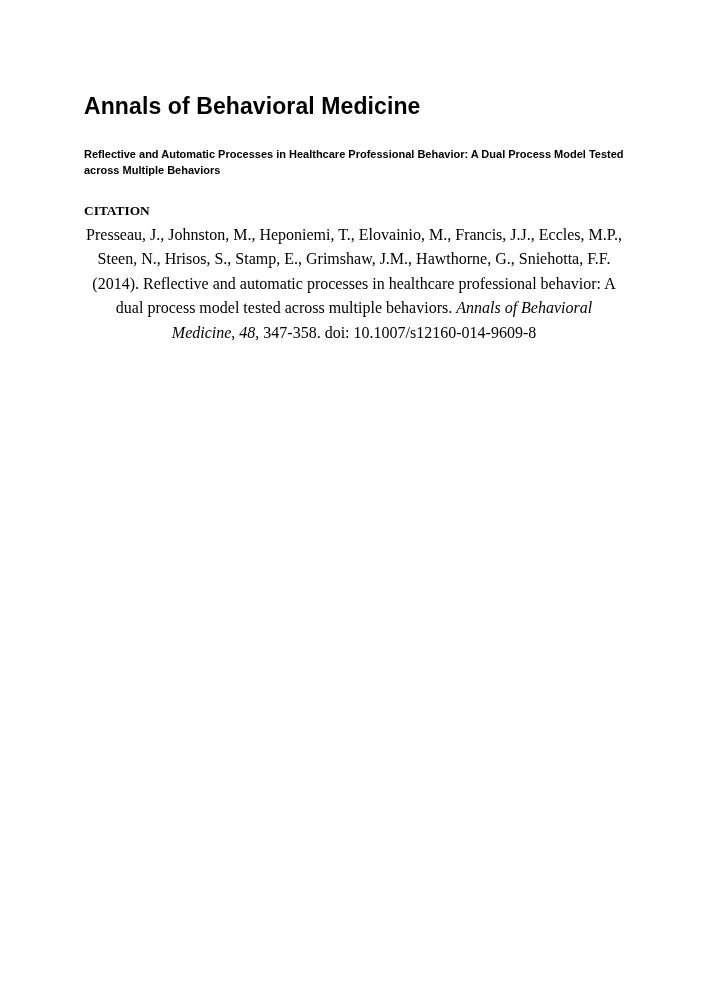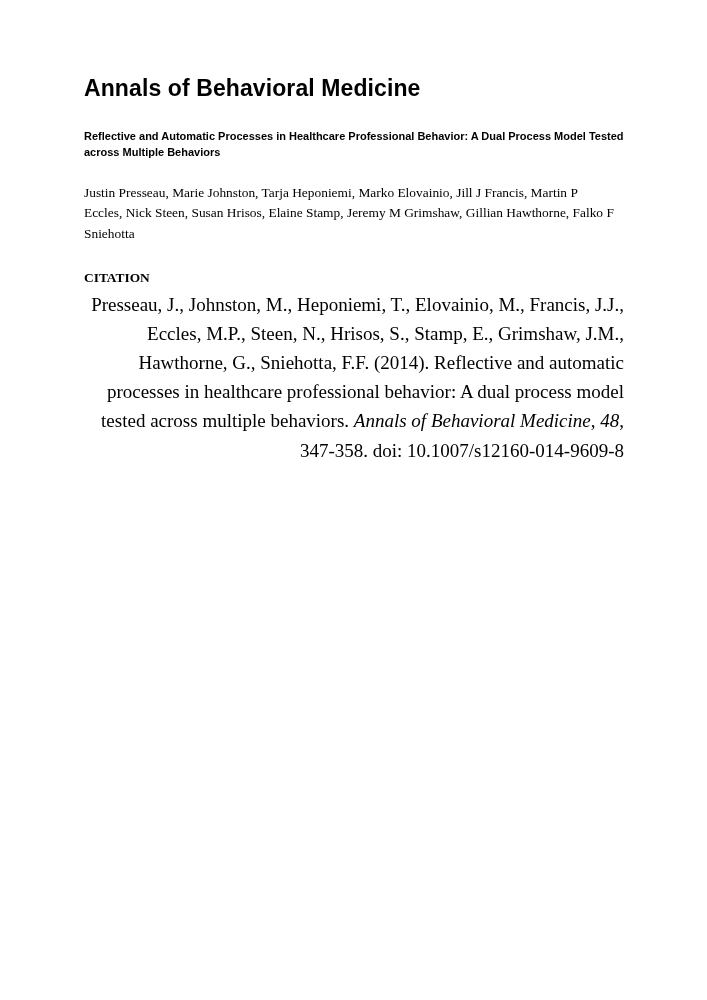--- a/index.html
+++ b/index.html
@@ -19,21 +19,21 @@
     position: absolute;
     left: 0;
     top: 0;
     width: 707px;
     height: 1000px;
     background: #ffffff;
   }
   .content {
     position: absolute;
     left: 84px;
-    top: 74px;
+    top: 92px;
     width: 540px;
   }
   .journal-title {
     font-family: "Liberation Sans", sans-serif;
     font-weight: bold;
     font-size: 23px;
     line-height: 1.25;
     letter-spacing: 0.1px;
     margin: 0 0 26px 0;
   }
@@ -54,40 +54,39 @@
   }
   .citation-label {
     font-family: Liberation Serif, serif;
     font-weight: bold;
     font-size: 13.4px;
     line-height: 1.5;
     margin: 0 0 2px 0;
   }
   .citation-body {
     font-family: "Liberation Serif", serif;
-    font-size: 19px;
+    font-size: 16px;
     line-height: 1.53;
     margin: 0;
     width: 540px;
-    text-align: right;
+    text-align: center;
   }
   .citation-body i {
     font-style: italic;
   }
 </style>
 </head>
 <body>
 
 <div class="page">
   <div class="content">
 
     <h1 class="journal-title">Annals of Behavioral Medicine</h1>
 
     <h2 class="article-title">Reflective and Automatic Processes in Healthcare Professional Behavior: A Dual Process Model Tested across Multiple Behaviors</h2>
 
-    <p class="authors">Justin Presseau, Marie Johnston, Tarja Heponiemi, Marko Elovainio, Jill J Francis, Martin P Eccles, Nick Steen, Susan Hrisos, Elaine Stamp, Jeremy M Grimshaw, Gillian Hawthorne, Falko F Sniehotta</p>
 
     <p class="citation-label">CITATION</p>
 
     <p class="citation-body"><span>Presseau, J., Johnston, M., Heponiemi, T., Elovainio, M., Francis, J.J., Eccles, M.P., Steen, N., Hrisos, S., Stamp, E., Grimshaw, J.M., Hawthorne, G., Sniehotta, F.F. (2014). Reflective and automatic processes in healthcare professional behavior: A dual process model tested across multiple behaviors. </span><i>Annals of Behavioral Medicine</i><span>, </span><i>48</i><span>, 347-358. doi: 10.1007/s12160-014-9609-8</span></p>
 
   </div>
 </div>
 
 </body></html>

